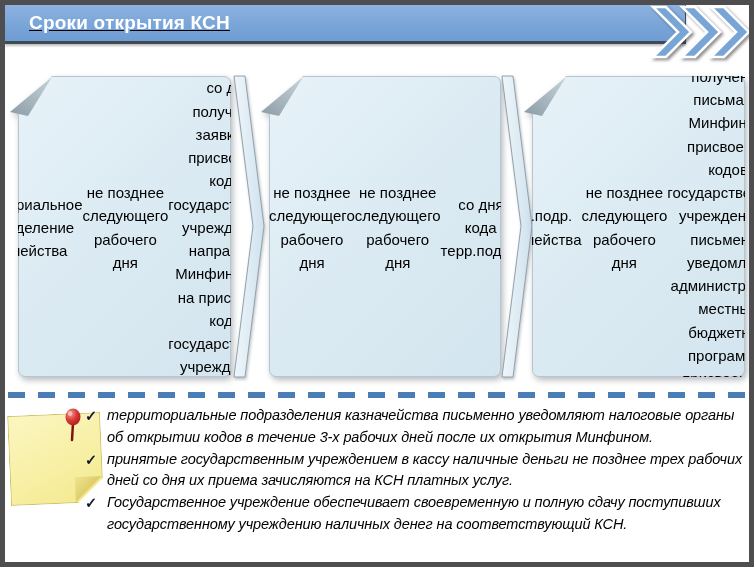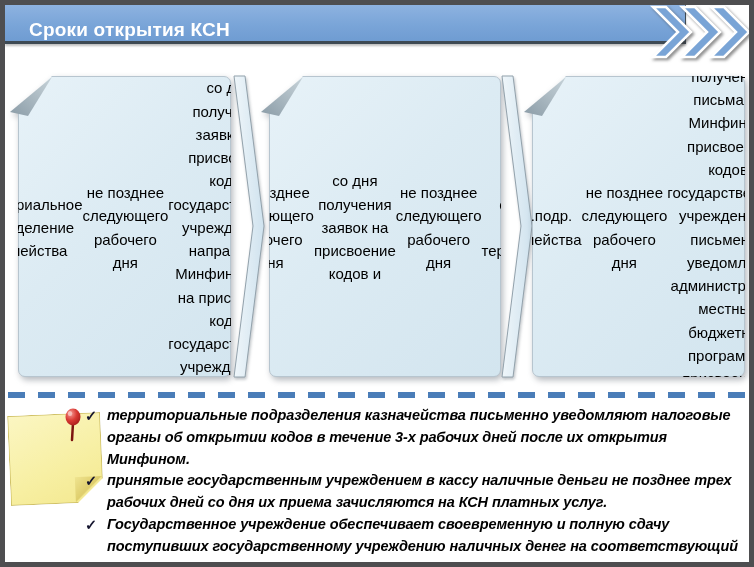--- a/index.html
+++ b/index.html
@@ -12,21 +12,21 @@
     overflow:hidden;
     font-family:"Liberation Sans", sans-serif;
   }
   
   .header-bar{
     position:absolute;left:0;top:0;width:681px;height:39px;
     background:linear-gradient(180deg,#8db2e0 0%,#7aa5d8 55%,#6f9cd2 100%);
     border-bottom:3px solid #3e4a54;
     border-right:1px solid #3e4a54;
     box-shadow:0 2px 2px rgba(0,0,0,.25);
-    display:flex;align-items:flex-end;
+    display:flex;align-items:center;text-decoration:underline;
   }
   .header-title{
     padding-left:24px;color:#fff;font-size:19px;font-weight:700;
     letter-spacing:.2px;
   }
   .header-chevrons{position:absolute;top:-1px;right:-2px;width:100px;height:58px;overflow:visible;}
   .header-chevrons polygon{
     fill:#79a4d6;stroke:#ffffff;stroke-width:2.5;
     filter:drop-shadow(2px 2px 1.5px rgba(50,50,50,.55));
   }
@@ -76,21 +76,21 @@
   
   .bullets{
     position:absolute;left:80px;top:400px;width:662px;
     font-size:14.5px;line-height:1.5;color:#000;
   }
   .bullet{display:flex;gap:7px;}
   .check{
     flex:none;width:15px;font-weight:700;font-style:normal;color:#14142e;
     transform:translateY(1px);
   }
-  .btext{font-style:italic;font-weight:700;letter-spacing:-0.1px;}
+  .btext{font-style:italic;font-weight:400;letter-spacing:-0.1px;}
 </style>
 </head>
 <body>
 
 <svg width="0" height="0" style="position:absolute">
   <defs>
     <linearGradient id="foldgrad" x1="0" y1="1" x2="1" y2="0">
       <stop offset="0" stop-color="#8b9ca7"></stop>
       <stop offset="1" stop-color="#c7d3d9"></stop>
     </linearGradient>
@@ -129,21 +129,20 @@
   </div>
 
   <svg class="sep sep1" viewBox="0 0 40 301" preserveAspectRatio="none">
     <polygon points="4,0 15,0 34,150 15,301 4,301 23,150"></polygon>
   </svg>
 
   <div class="pbox pbox2">
     <div class="pbox-inner">
         <span>Минфином присваиваются коды </span>
         <span class="b">не позднее следующего рабочего дня</span>
-        <span> со дня получения заявок на присвоение кодов и </span>
         <span class="b">не позднее следующего рабочего дня</span>
         <span> со дня присвоения кода уведомляет терр.подр.казначейства</span>
       </div>
     <svg class="fold" viewBox="0 0 46 42">
       <polygon points="42,1 0,36 18,40" fill="url(#foldgrad)"></polygon>
     </svg>
   </div>
 
   <svg class="sep sep2" viewBox="0 0 40 301" preserveAspectRatio="none">
     <polygon points="4,0 15,0 34,150 15,301 4,301 23,150"></polygon>

